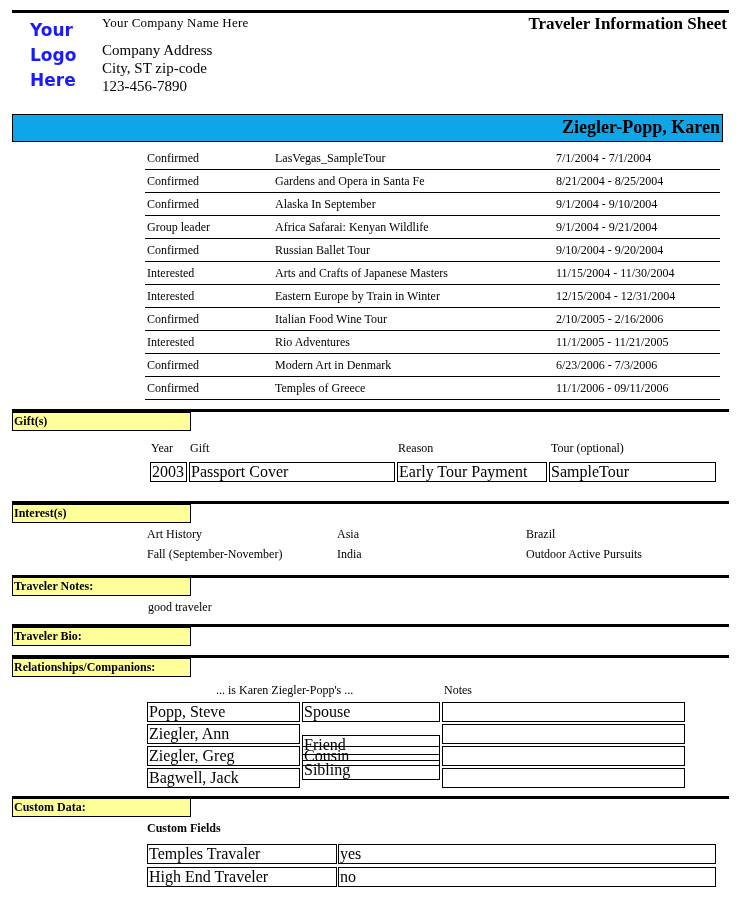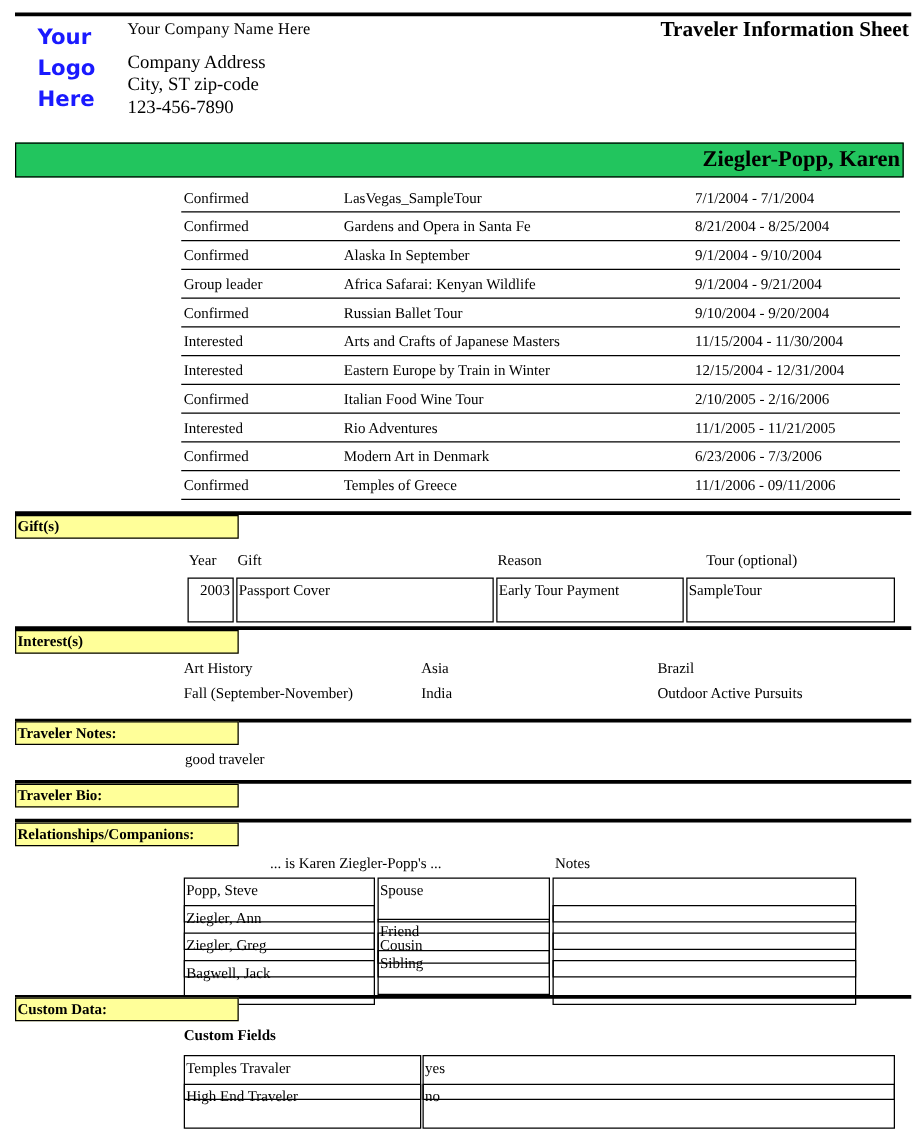--- a/index.html
+++ b/index.html
@@ -5,30 +5,30 @@
     html, body { margin: 0; padding: 0; background: #ffffff; }
     body { width: 739px; height: 916px; position: relative; overflow: hidden;
            font-family: "Liberation Serif", "DejaVu Serif", serif; color: #000; font-size: 12px; }
     .rule { position: absolute; left: 12px; width: 717px; height: 3px; background: #000; }
     .logo { position: absolute; left: 30px; top: 18px; font-family: "DejaVu Sans", sans-serif;
             font-weight: bold; color: #1a1aff; font-size: 17px; line-height: 25px; }
     .company-name { position: absolute; left: 102px; top: 15px; font-size: 13px; letter-spacing: 0.2px; }
     .company-line { position: absolute; left: 102px; font-size: 15px; }
     .sheet-title { position: absolute; right: 12px; top: 14px; font-size: 17px; font-weight: bold; text-align: center; }
     .name-bar { position: absolute; left: 12px; top: 114px; width: 711px; height: 28px;
-                background: #22c55e; border: 1px solid #000; box-sizing: border-box; }
+                background: #0ea5e9; border: 1px solid #000; box-sizing: border-box; }
     .name-bar span { position: absolute; right: 2px; top: 2px; font-size: 18px; font-weight: bold; }
     .tour-row { position: absolute; left: 145px; width: 575px; height: 23px; border-bottom: 1px solid #000; box-sizing: border-box; }
     .tour-row span { position: absolute; top: 4px; font-size: 12px; white-space: nowrap; }
     .sec-label { position: absolute; left: 12px; width: 179px; height: 19px; background: #ffff99;
                  border: 1px solid #000; box-sizing: border-box; font-weight: bold; font-size: 12px;
                  padding-left: 1px; line-height: 17px; }
     .thick { position: absolute; left: 12px; width: 717px; height: 3px; background: #000; }
-    .box { position: absolute; border: 1px solid #000; box-sizing: border-box; height: 36px;
-           font-size: 12px; line-height: 18px; padding-left: 1px; white-space: nowrap; overflow: hidden; }
+    .box { position: absolute; border: 1px solid #000; box-sizing: border-box; height: 20px;
+           font-size: 16px; line-height: 18px; padding-left: 1px; white-space: nowrap; overflow: hidden; }
     .lbl { position: absolute; font-size: 12px; white-space: nowrap; }
   </style>
 </head>
 <body>
 
 <div class="rule" style="top:10px;"></div>
 <div class="logo">
   <div>Your</div>
   <div>Logo</div>
   <div>Here</div>
@@ -99,21 +99,21 @@
       <span style="left:130px">Temples of Greece</span>
       <span style="left:411px">11/1/2006 - 09/11/2006</span>
     </div>
   </div>
 
 <div class="thick" style="top:409px;"></div>
 <div class="sec-label" style="top:412px;">Gift(s)</div>
 <div class="lbl" style="left:151px;top:441px;">Year</div>
 <div class="lbl" style="left:190px;top:441px;">Gift</div>
 <div class="lbl" style="left:398px;top:441px;">Reason</div>
-<div class="lbl" style="left:551px;top:441px;margin-left:14px;">Tour (optional)</div>
+<div class="lbl" style="left:551px;top:441px;">Tour (optional)</div>
 <div>
   <div class="box" style="left:150px;top:462px;width:37px;text-align:right;padding-right:2px;">2003</div>
   <div class="box" style="left:189px;top:462px;width:206px;">Passport Cover</div>
   <div class="box" style="left:397px;top:462px;width:150px;">Early Tour Payment</div>
   <div class="box" style="left:549px;top:462px;width:167px;">SampleTour</div>
 </div>
 
 <div class="thick" style="top:501px;"></div>
 <div class="sec-label" style="top:504px;">Interest(s)</div>
 <div class="lbl" style="left:147px;top:527px;">Art History</div>

